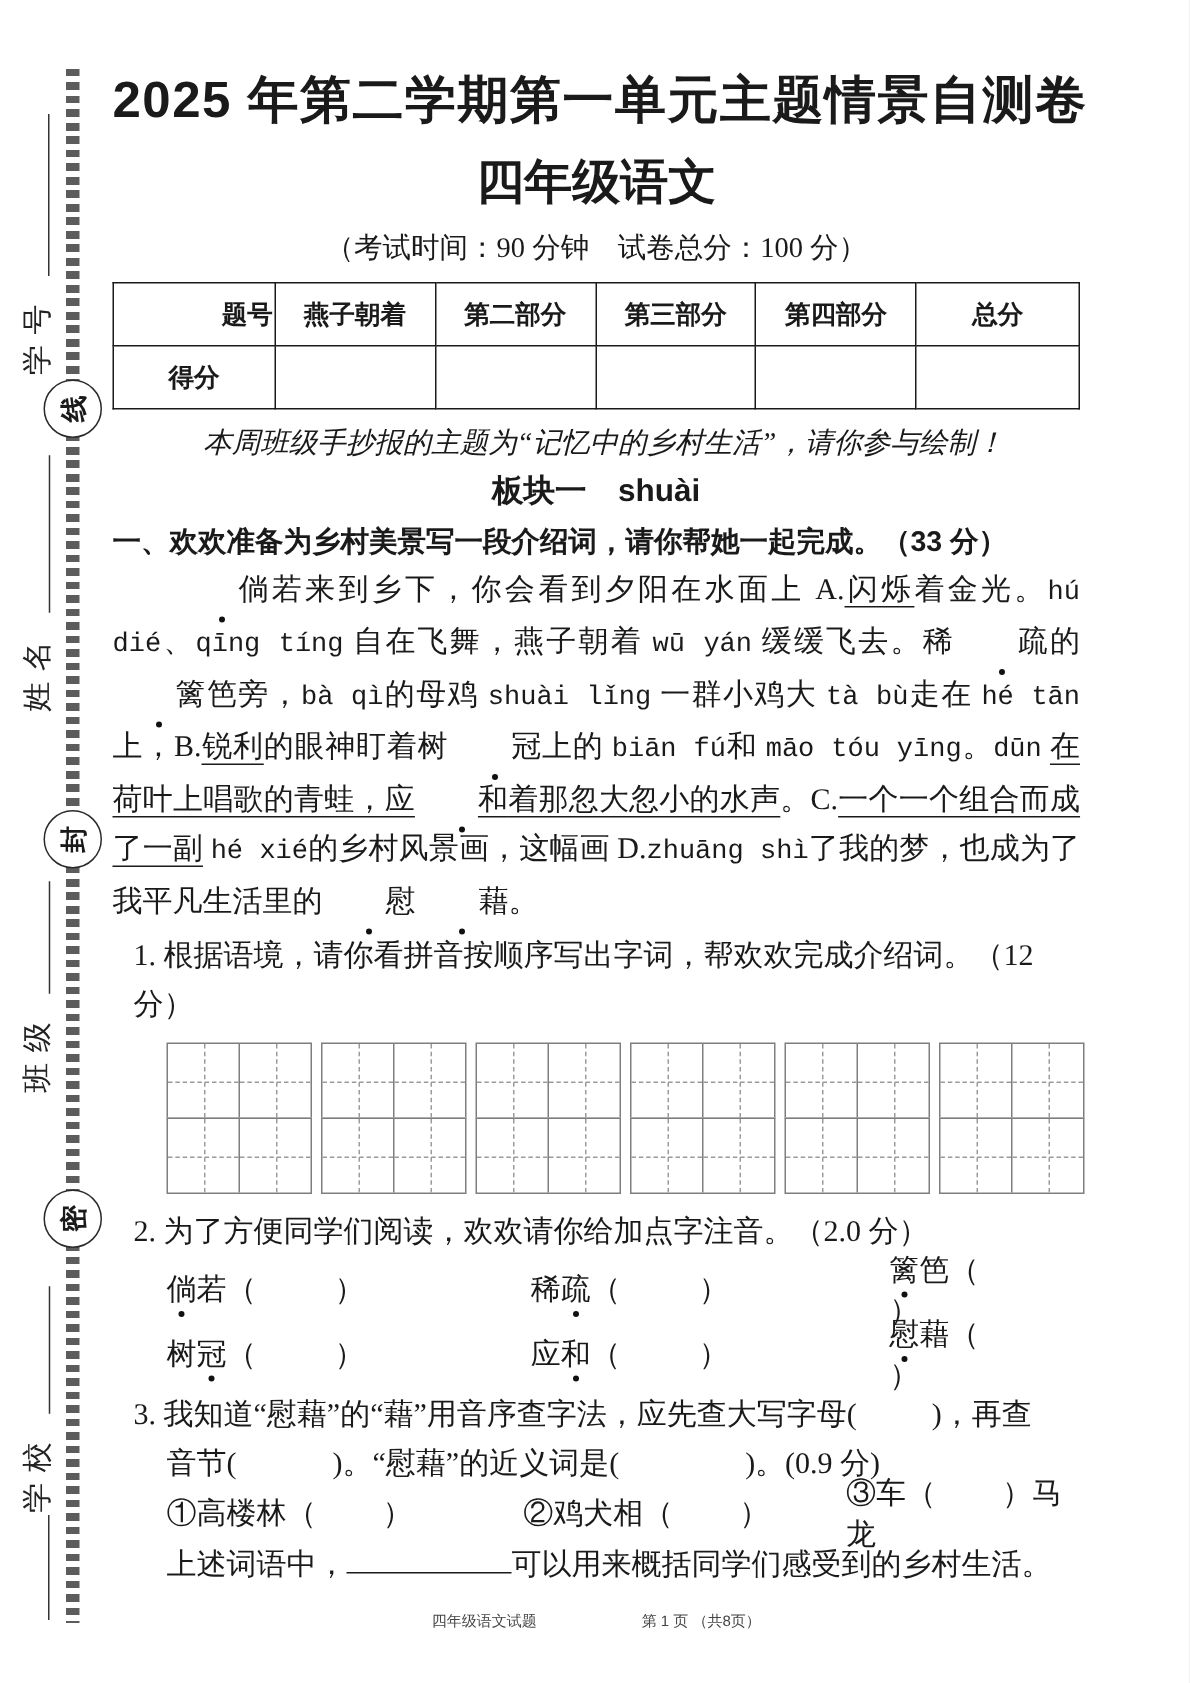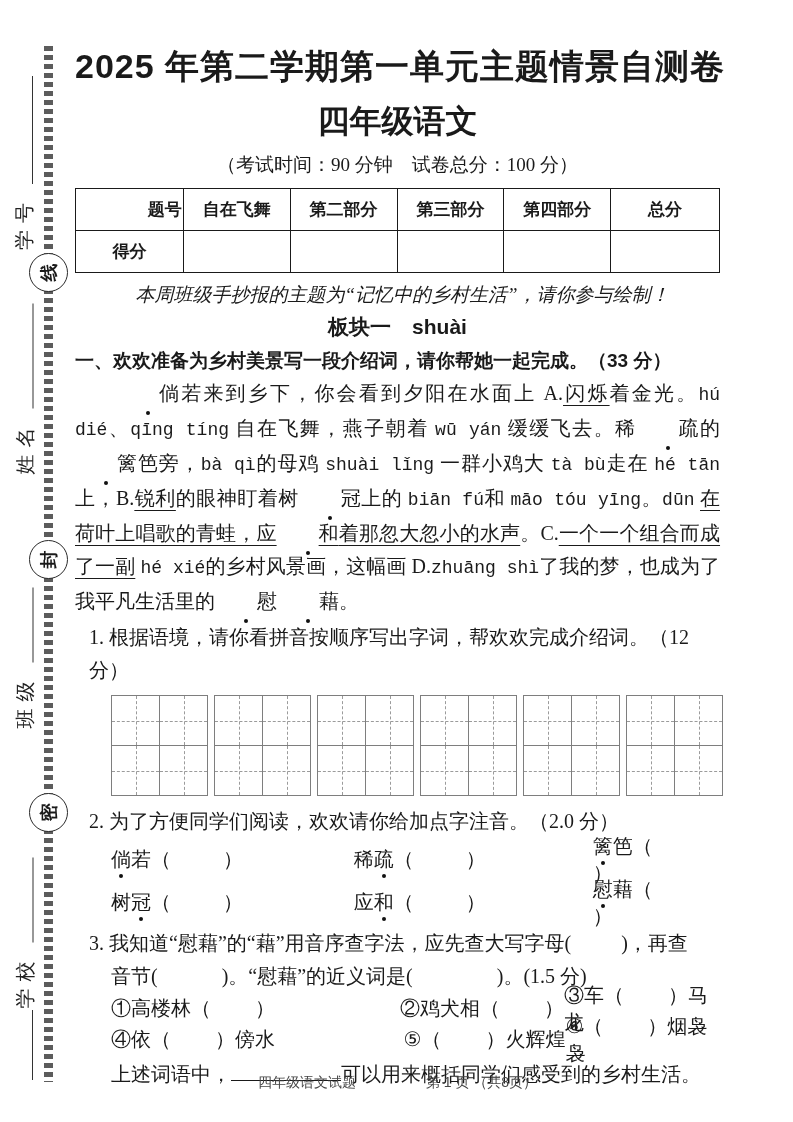--- a/index.html
+++ b/index.html
@@ -55,24 +55,24 @@
   .gcell{position:relative;width:47px;height:49px;}
   .gcell + .gcell{border-left:1px solid #7e7e7e;}
   .gcell::before{content:'';position:absolute;left:0;right:0;top:50%;border-top:1px dashed #9b9b9b;}
   .gcell::after{content:'';position:absolute;top:0;bottom:0;left:50%;border-left:1px dashed #9b9b9b;}
 
   .pin-row{display:flex;padding-left:36px;font-size:20px;height:43px;align-items:center;}
   .pin-row .cell1{width:252px;}
   .pin-row .cell2{width:248px;}
   .idiom-row{display:flex;padding-left:36px;font-size:20px;height:31px;align-items:center;}
   .idiom-row .cell1{width:250px;}
-  .idiom-row .cell2{width:226px;text-align:right;}
+  .idiom-row .cell2{width:226px;}
 
   .footer{position:absolute;left:75px;top:1074px;width:645px;display:flex;justify-content:center;gap:70px;
-    font-family:"Liberation Sans","DejaVu Sans",sans-serif;font-size:14px;color:#454545;}
+    font-family:"Liberation Sans","DejaVu Sans",sans-serif;font-size:10px;color:#454545;}
 </style>
 </head>
 <body>
 
 <div class="page">
 
   <div class="seal-rule"></div>
   <div id="seal-root">
       <div class="seal-unit" style="width: 188px; left: -70px; top: 143px;">
         <span>学号</span>
@@ -100,21 +100,21 @@
 
   <div class="content">
     <div class="title">2025 年第二学期第一单元主题情景自测卷</div>
     <div class="subtitle">四年级语文</div>
     <div class="exam-info">（考试时间：90 分钟　试卷总分：100 分）</div>
 
     <table class="score">
         <tbody>
           <tr>
             <td class="hd" style="width: 108px; text-align: right;">题号</td>
-            <td class="hd" style="width: 107px;">自在飞舞</td>
+            <td class="hd" style="width: 107px;">燕子朝着</td>
             <td class="hd" style="width: 107px;">第二部分</td>
             <td class="hd" style="width: 107px;">第三部分</td>
             <td class="hd" style="width: 107px;">第四部分</td>
             <td class="hd" style="width: 109px;">总分</td>
           </tr>
           <tr>
             <td class="hd" style="width: 108px;">得分</td>
             <td style="width: 107px;"></td>
             <td style="width: 107px;"></td>
             <td style="width: 107px;"></td>
@@ -194,33 +194,28 @@
           <span><span class="dotc">篱</span><span>笆</span><span>（</span><span class="paren-gap" style="width: 52px;"></span><span>）</span></span>
         </div>
         <div class="pin-row">
           <span class="cell1"><span>树</span><span class="dotc">冠</span><span>（</span><span class="paren-gap" style="width: 52px;"></span><span>）</span></span>
           <span class="cell2"><span>应</span><span class="dotc">和</span><span>（</span><span class="paren-gap" style="width: 52px;"></span><span>）</span></span>
           <span><span class="dotc">慰</span><span>藉</span><span>（</span><span class="paren-gap" style="width: 52px;"></span><span>）</span></span>
         </div>
       </div>
 
     <div class="q-line"><span>3. 我知道“慰藉”的“藉”用音序查字法，应先查大写字母(</span><span class="paren-gap" style="width: 50px;"></span><span>)，再查</span></div>
-    <div class="q-line q-cont" style="margin-top:0"><span>音节(</span><span class="paren-gap" style="width: 64px;"></span><span>)。“慰藉”的近义词是(</span><span class="paren-gap" style="width: 84px;"></span><span>)。(1.5 分)</span></div>
+    <div class="q-line q-cont" style="margin-top:0"><span>音节(</span><span class="paren-gap" style="width: 64px;"></span><span>)。“慰藉”的近义词是(</span><span class="paren-gap" style="width: 84px;"></span><span>)。(0.9 分)</span></div>
 
     <div id="q4-rows">
         <div class="idiom-row">
           <span class="cell1"><span>①高楼林（</span><span class="paren-gap" style="width: 44px;"></span><span>）</span></span>
           <span class="cell2"><span>②鸡犬相（</span><span class="paren-gap" style="width: 44px;"></span><span>）</span></span>
           <span><span>③车（</span><span class="paren-gap" style="width: 44px;"></span><span>）马龙</span></span>
         </div>
-        <div class="idiom-row">
-          <span class="cell1"><span>④依（</span><span class="paren-gap" style="width: 44px;"></span><span>）傍水</span></span>
-          <span class="cell2"><span>⑤（</span><span class="paren-gap" style="width: 44px;"></span><span>）火辉煌</span></span>
-          <span><span>⑥（</span><span class="paren-gap" style="width: 44px;"></span><span>）烟袅袅</span></span>
-        </div>
       </div>
     <div class="q-line q-cont"><span>上述词语中，</span><span class="blank" style="width: 110px;"></span><span>可以用来概括同学们感受到的乡村生活。</span></div>
 
   </div>
 
   <div class="footer">
     <span>四年级语文试题</span>
     <span>第 1 页 （共8页）</span>
   </div>
 </div>

